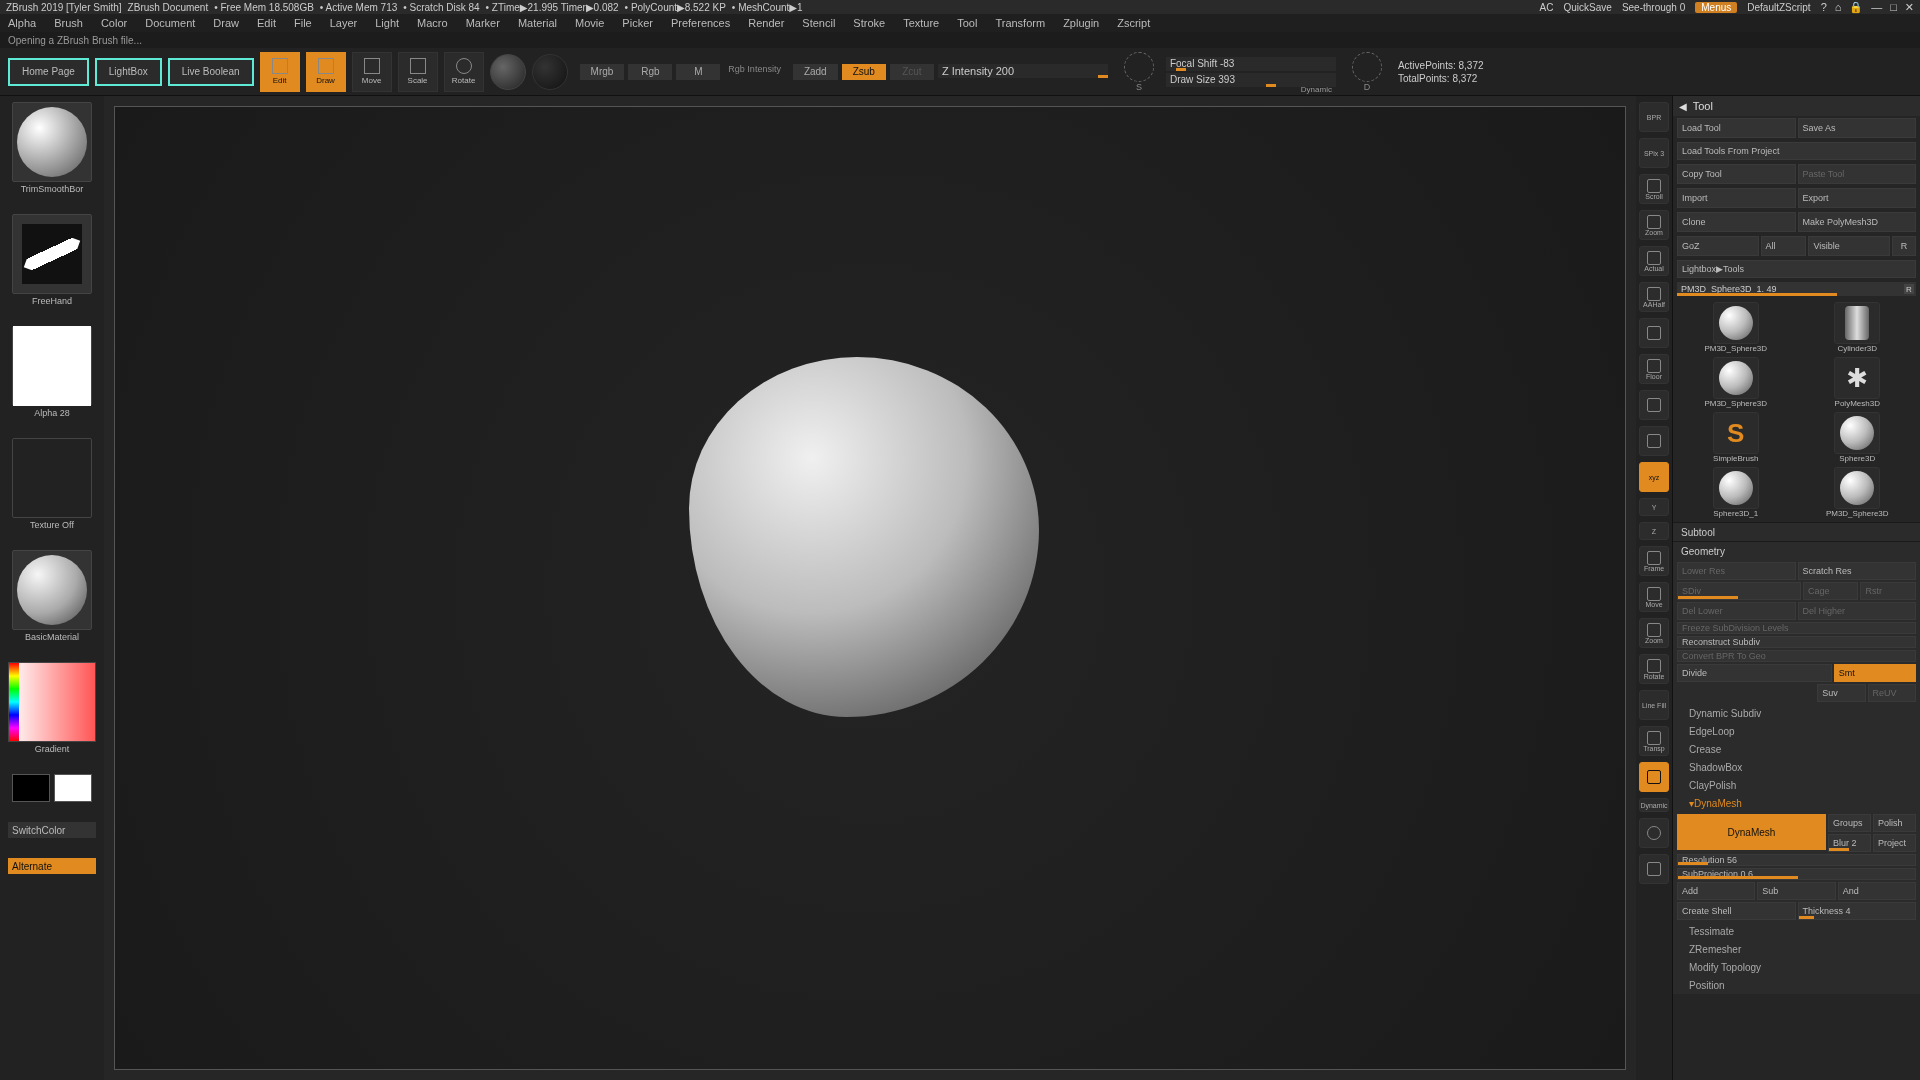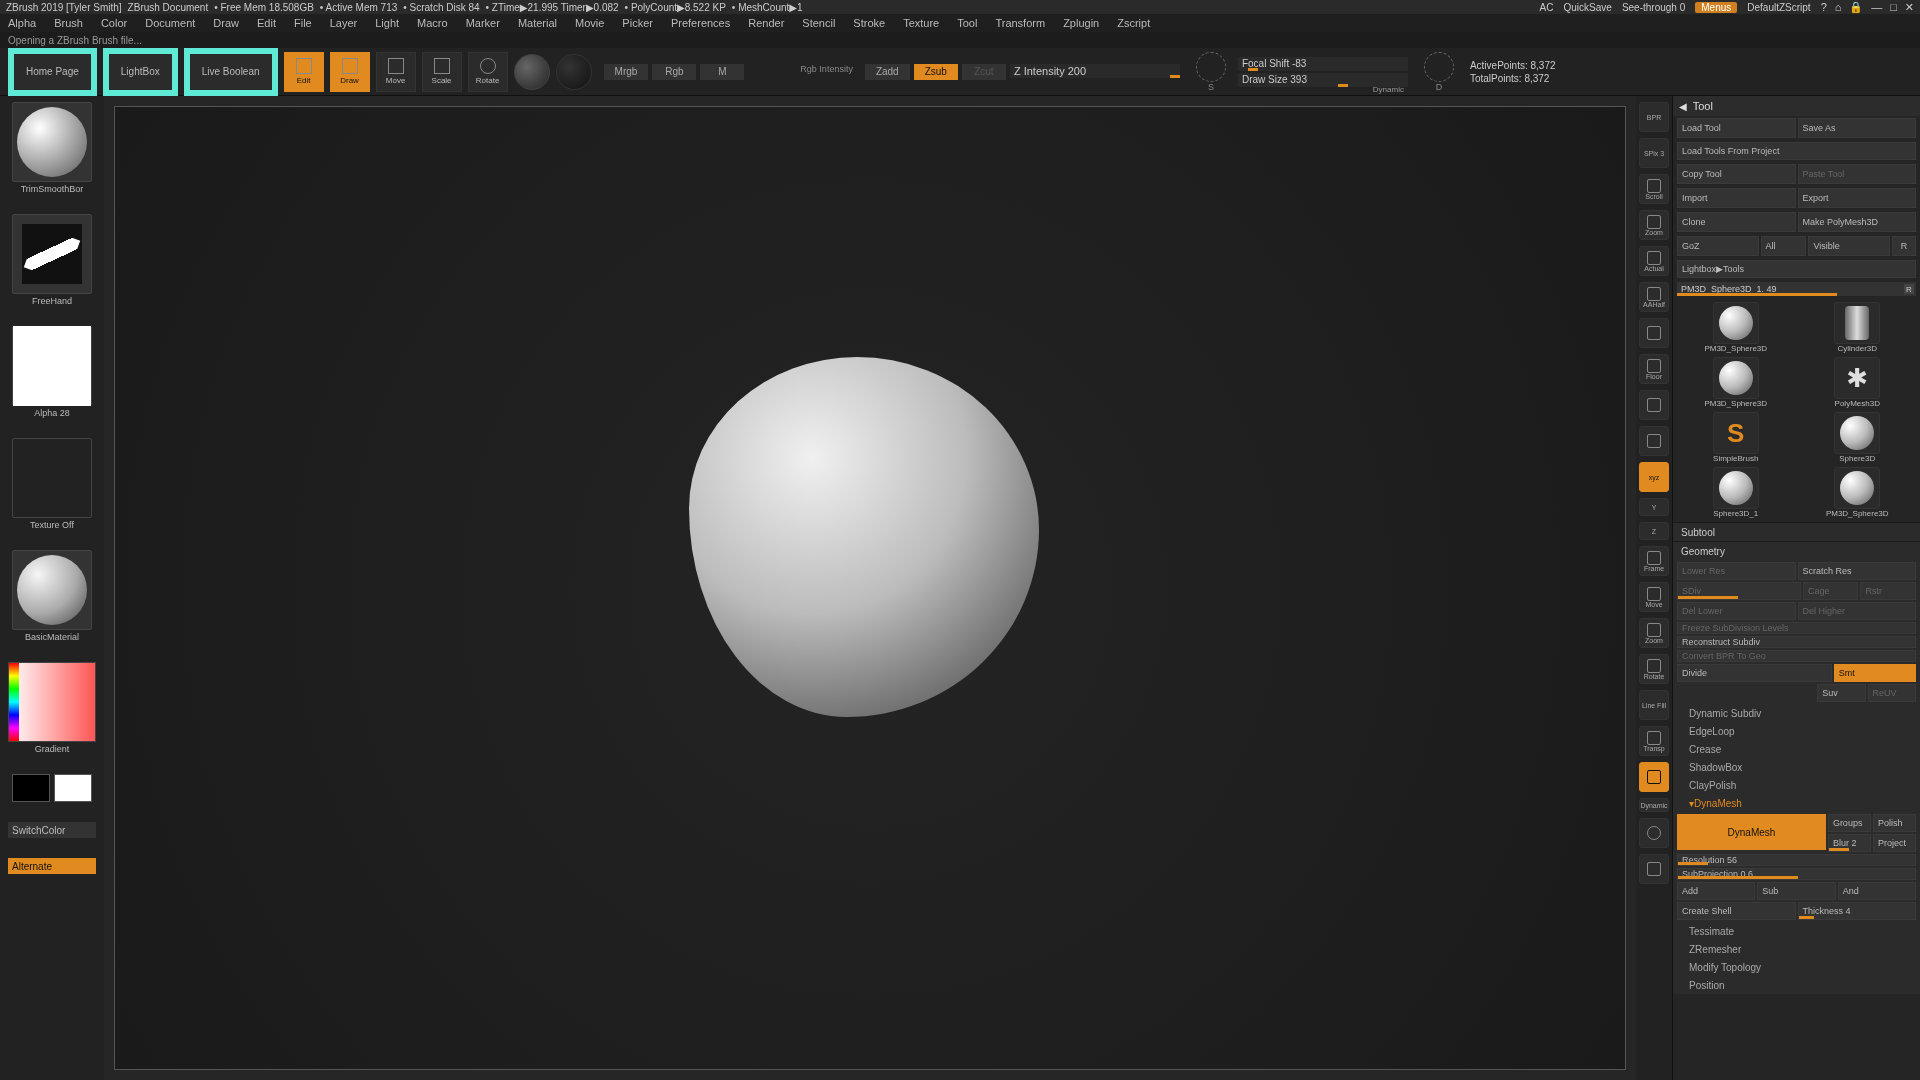--- a/index.html
+++ b/index.html
@@ -6,35 +6,35 @@
 body { background:#1a1a1a; color:#aaa; font-size:11px; width:1920px; height:1080px; overflow:hidden; position:relative; }
 .titlebar { height:14px; background:#2a2a2a; display:flex; align-items:center; padding:0 6px; font-size:10px; color:#ccc; }
 .titlebar .seg { margin-right:6px; white-space:nowrap; }
 .titlebar .right { margin-left:auto; display:flex; align-items:center; gap:10px; }
 .titlebar .pill { background:#d08020; color:#fff; padding:0 6px; border-radius:2px; }
 .titlebar .seethrough { color:#ccc; }
 .menubar { height:18px; background:#1f1f1f; display:flex; align-items:center; padding:0 8px; gap:18px; font-size:11px; color:#bbb; }
 .menubar .mitem { cursor:pointer; }
 .statusline { height:16px; display:flex; align-items:center; padding:0 8px; font-size:10px; color:#999; background:#1c1c1c; }
 .toolbar { height:48px; background:#222; display:flex; align-items:center; padding:0 8px; gap:6px; border-bottom:1px solid #111; }
-.shelfbtn { height:48px; padding:0 12px; background:#2b2b2b; border:6px solid #5eead4; color:#bbb; display:flex; align-items:center; justify-content:center; font-size:10px; cursor:pointer; }
+.shelfbtn { height:28px; padding:0 12px; background:#2b2b2b; border:2px solid #5eead4; color:#bbb; display:flex; align-items:center; justify-content:center; font-size:10px; cursor:pointer; }
 .iconbtn { width:40px; height:40px; background:#2b2b2b; border:1px solid #333; display:flex; flex-direction:column; align-items:center; justify-content:center; font-size:8px; color:#bbb; cursor:pointer; position:relative; }
 .iconbtn.active { background:#e08a1f; color:#111; border-color:#e08a1f; }
 .iconbtn .ico { width:16px; height:16px; border:1px solid #888; margin-bottom:2px; }
 .iconbtn .ico.circle { border-radius:50%; }
 .gyro { width:36px; height:36px; border-radius:50%; background:radial-gradient(circle at 35% 35%, #666, #222); border:1px solid #444; }
 .circle-dark { width:36px; height:36px; border-radius:50%; background:radial-gradient(circle at 35% 35%, #333, #111); border:1px solid #333; }
 .modes { display:flex; flex-direction:row; gap:4px; margin-left:6px; }
 .modebtn { height:16px; padding:0 10px; background:#333; color:#aaa; font-size:10px; display:flex; align-items:center; border:1px solid #333; cursor:pointer; min-width:44px; justify-content:center; }
 .modebtn.orange { background:#e08a1f; color:#111; border-color:#e08a1f; }
 .modebtn.dim { color:#555; }
 .slidergrp { display:flex; flex-direction:column; gap:2px; margin-left:6px; font-size:10px; }
 .slider { position:relative; width:170px; height:14px; background:#2a2a2a; display:flex; align-items:center; padding:0 4px; color:#ccc; }
 .slider .handle { position:absolute; bottom:0; height:3px; width:10px; background:#e08a1f; }
-.sliderlabel { font-size:9px; color:#888; padding-left:4px;margin-left:48px; }
+.sliderlabel { font-size:9px; color:#888; padding-left:4px; }
 .siconcol { display:flex; flex-direction:column; align-items:center; margin-left:10px; font-size:10px; color:#888; }
 .sicon { width:30px; height:30px; border-radius:50%; border:1px dashed #666; position:relative; }
 .stats { display:flex; flex-direction:column; font-size:10px; color:#ccc; margin-left:10px; gap:2px; }
 .dynamic { font-size:8px; color:#999; margin-left:auto; margin-top:20px; }
 .main { display:flex; height:calc(100% - 96px); }
 .leftpanel { width:104px; background:#222; display:flex; flex-direction:column; align-items:center; padding-top:6px; gap:20px; }
 .thumb { width:84px; display:flex; flex-direction:column; align-items:center; }
 .thumb .img { width:80px; height:80px; background:#333; border:1px solid #444; border-radius:2px; display:flex; align-items:center; justify-content:center; }
 .thumb .lbl { font-size:9px; color:#bbb; margin-top:2px; text-align:center; }
 .brushball { width:70px; height:70px; border-radius:50%; background:radial-gradient(circle at 32% 30%, #fff, #bbb 40%, #555 100%); }

